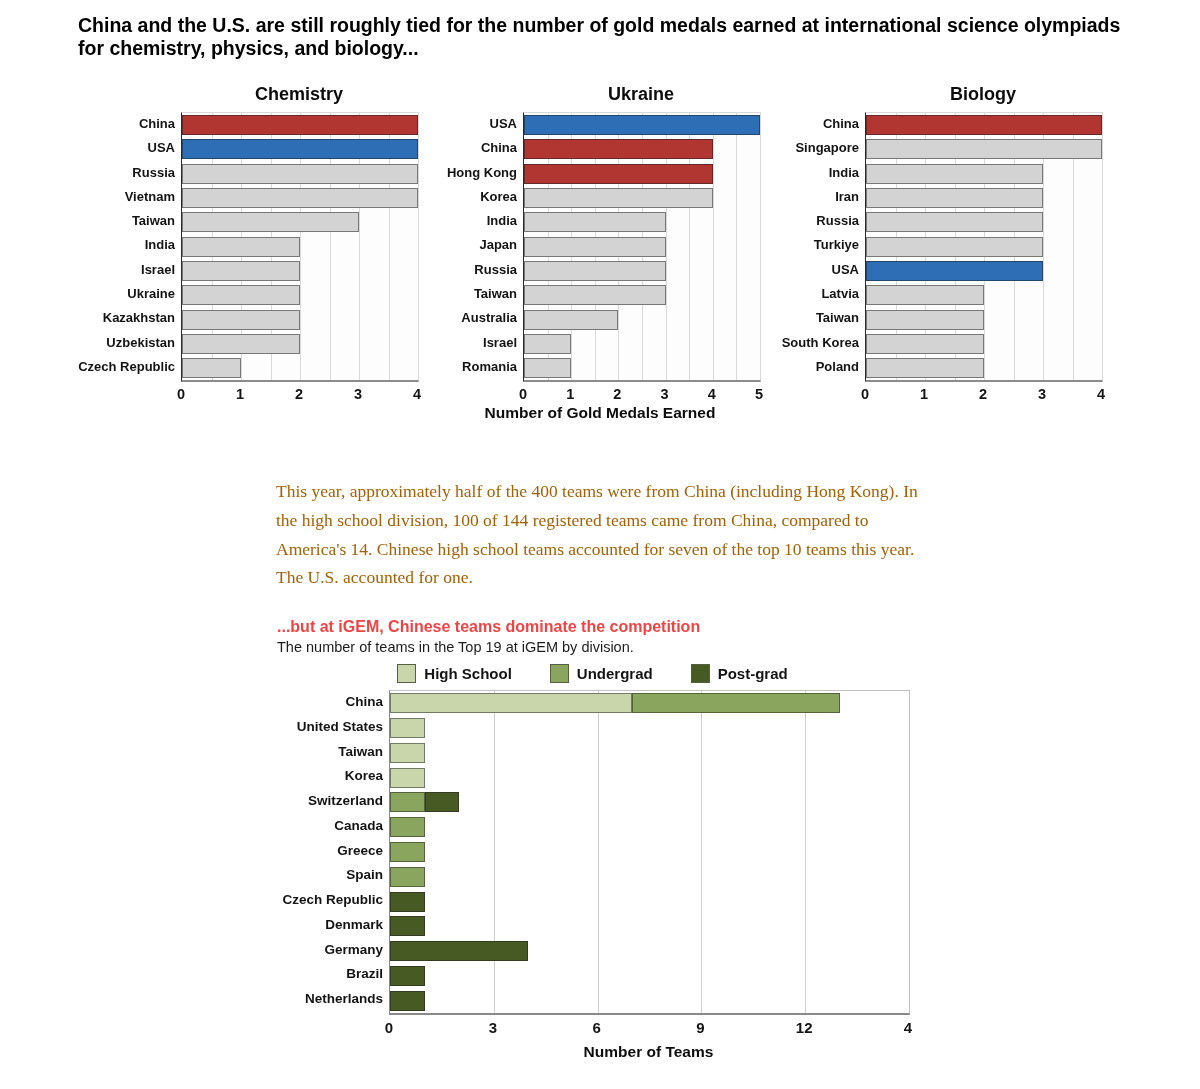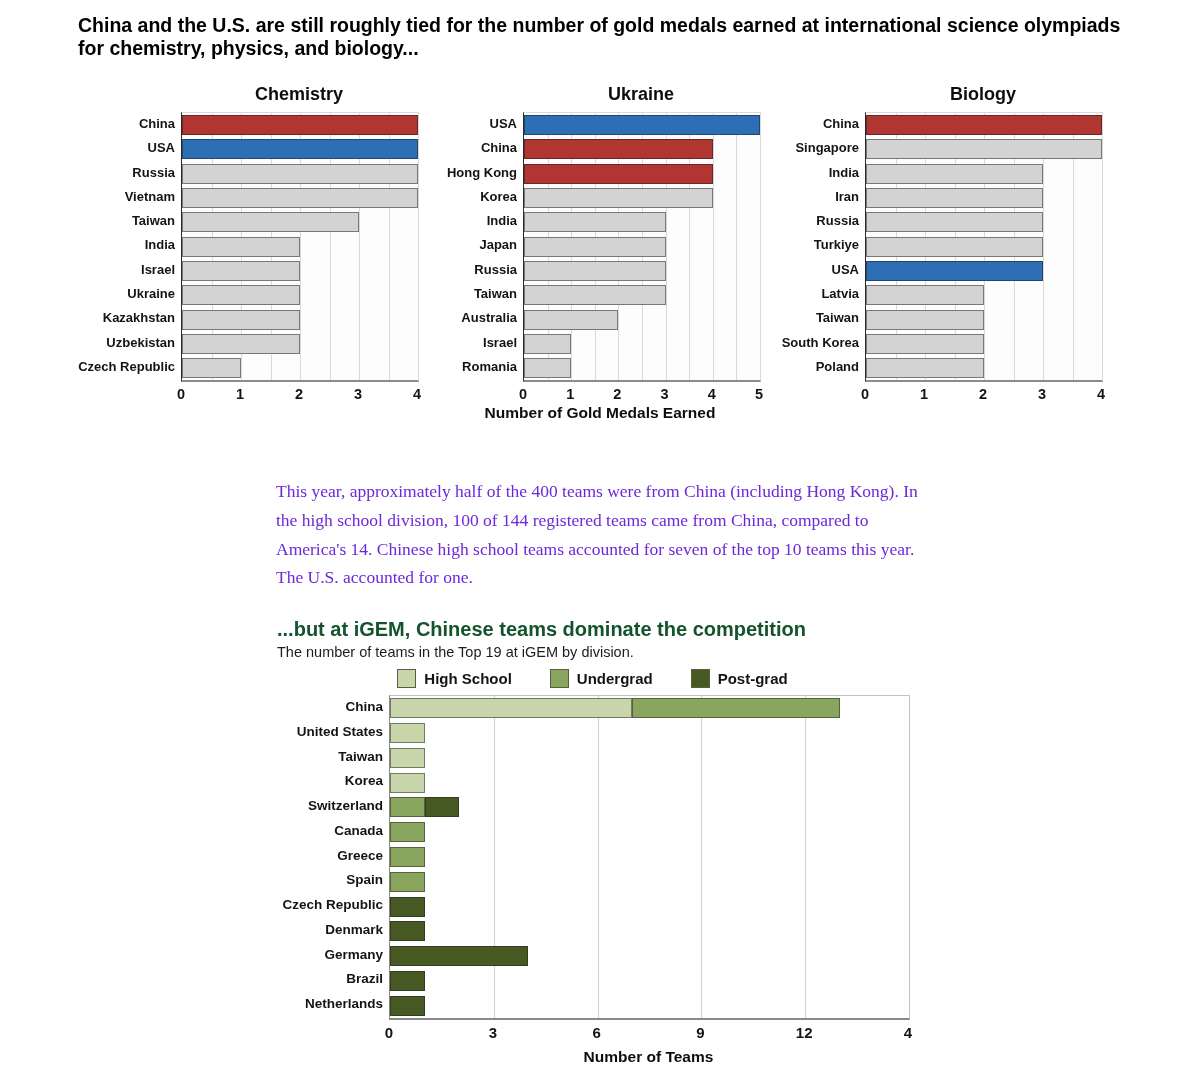--- a/index.html
+++ b/index.html
@@ -24,25 +24,25 @@
   }
   .gridline { position:absolute; top:0; bottom:0; width:1px; background:#d9d9d9; }
   .bar-row { height:24.3px; display:flex; align-items:center; position:relative; }
   .bar { height:20px; border:1px solid rgba(30,30,30,0.5); box-sizing:border-box; }
   .ticks { position:relative; height:22px; margin-left:103px; width:236px; }
   .tick { position:absolute; top:4px; transform:translateX(-50%); font-size:14.5px; font-weight:bold; color:#141414; }
   .axis-label-top { text-align:center; font-size:15.5px; font-weight:bold; color:#0d0d0d; }
 
   .para {
     position:absolute; left:276px; top:477px; width:660px;
-    font-family:"Liberation Serif",serif; font-size:17.5px; line-height:28.8px; color:#6d28d9;
+    font-family:"Liberation Serif",serif; font-size:17.5px; line-height:28.8px; color:#a16207;
   }
 
   .igem-section { position:absolute; left:277px; top:618px; width:655px; }
-  .igem-title { font-size:20px; font-weight:bold; color:#14532d; }
+  .igem-title { font-size:16px; font-weight:bold; color:#ef4444; }
   .igem-subtitle { font-size:14.5px; margin-top:3px; color:#1c1c1c; }
   .legend { display:flex; justify-content:center; align-items:center; gap:38px; margin-top:9px; margin-bottom:7px; width:631px; }
   .legend-item { display:flex; align-items:center; gap:8px; }
   .legend-swatch { width:19px; height:19px; border:1px solid #55603f; box-sizing:border-box; }
   .legend-label { font-size:15px; font-weight:bold; color:#141414; }
 
   .igem-chart .labels-col { width:112px; }
   .igem-chart .row-label { height:24.77px; line-height:24.77px; font-size:13.5px; }
   .igem-chart .plot {
     width:519px; height:322px; background:#fff;

